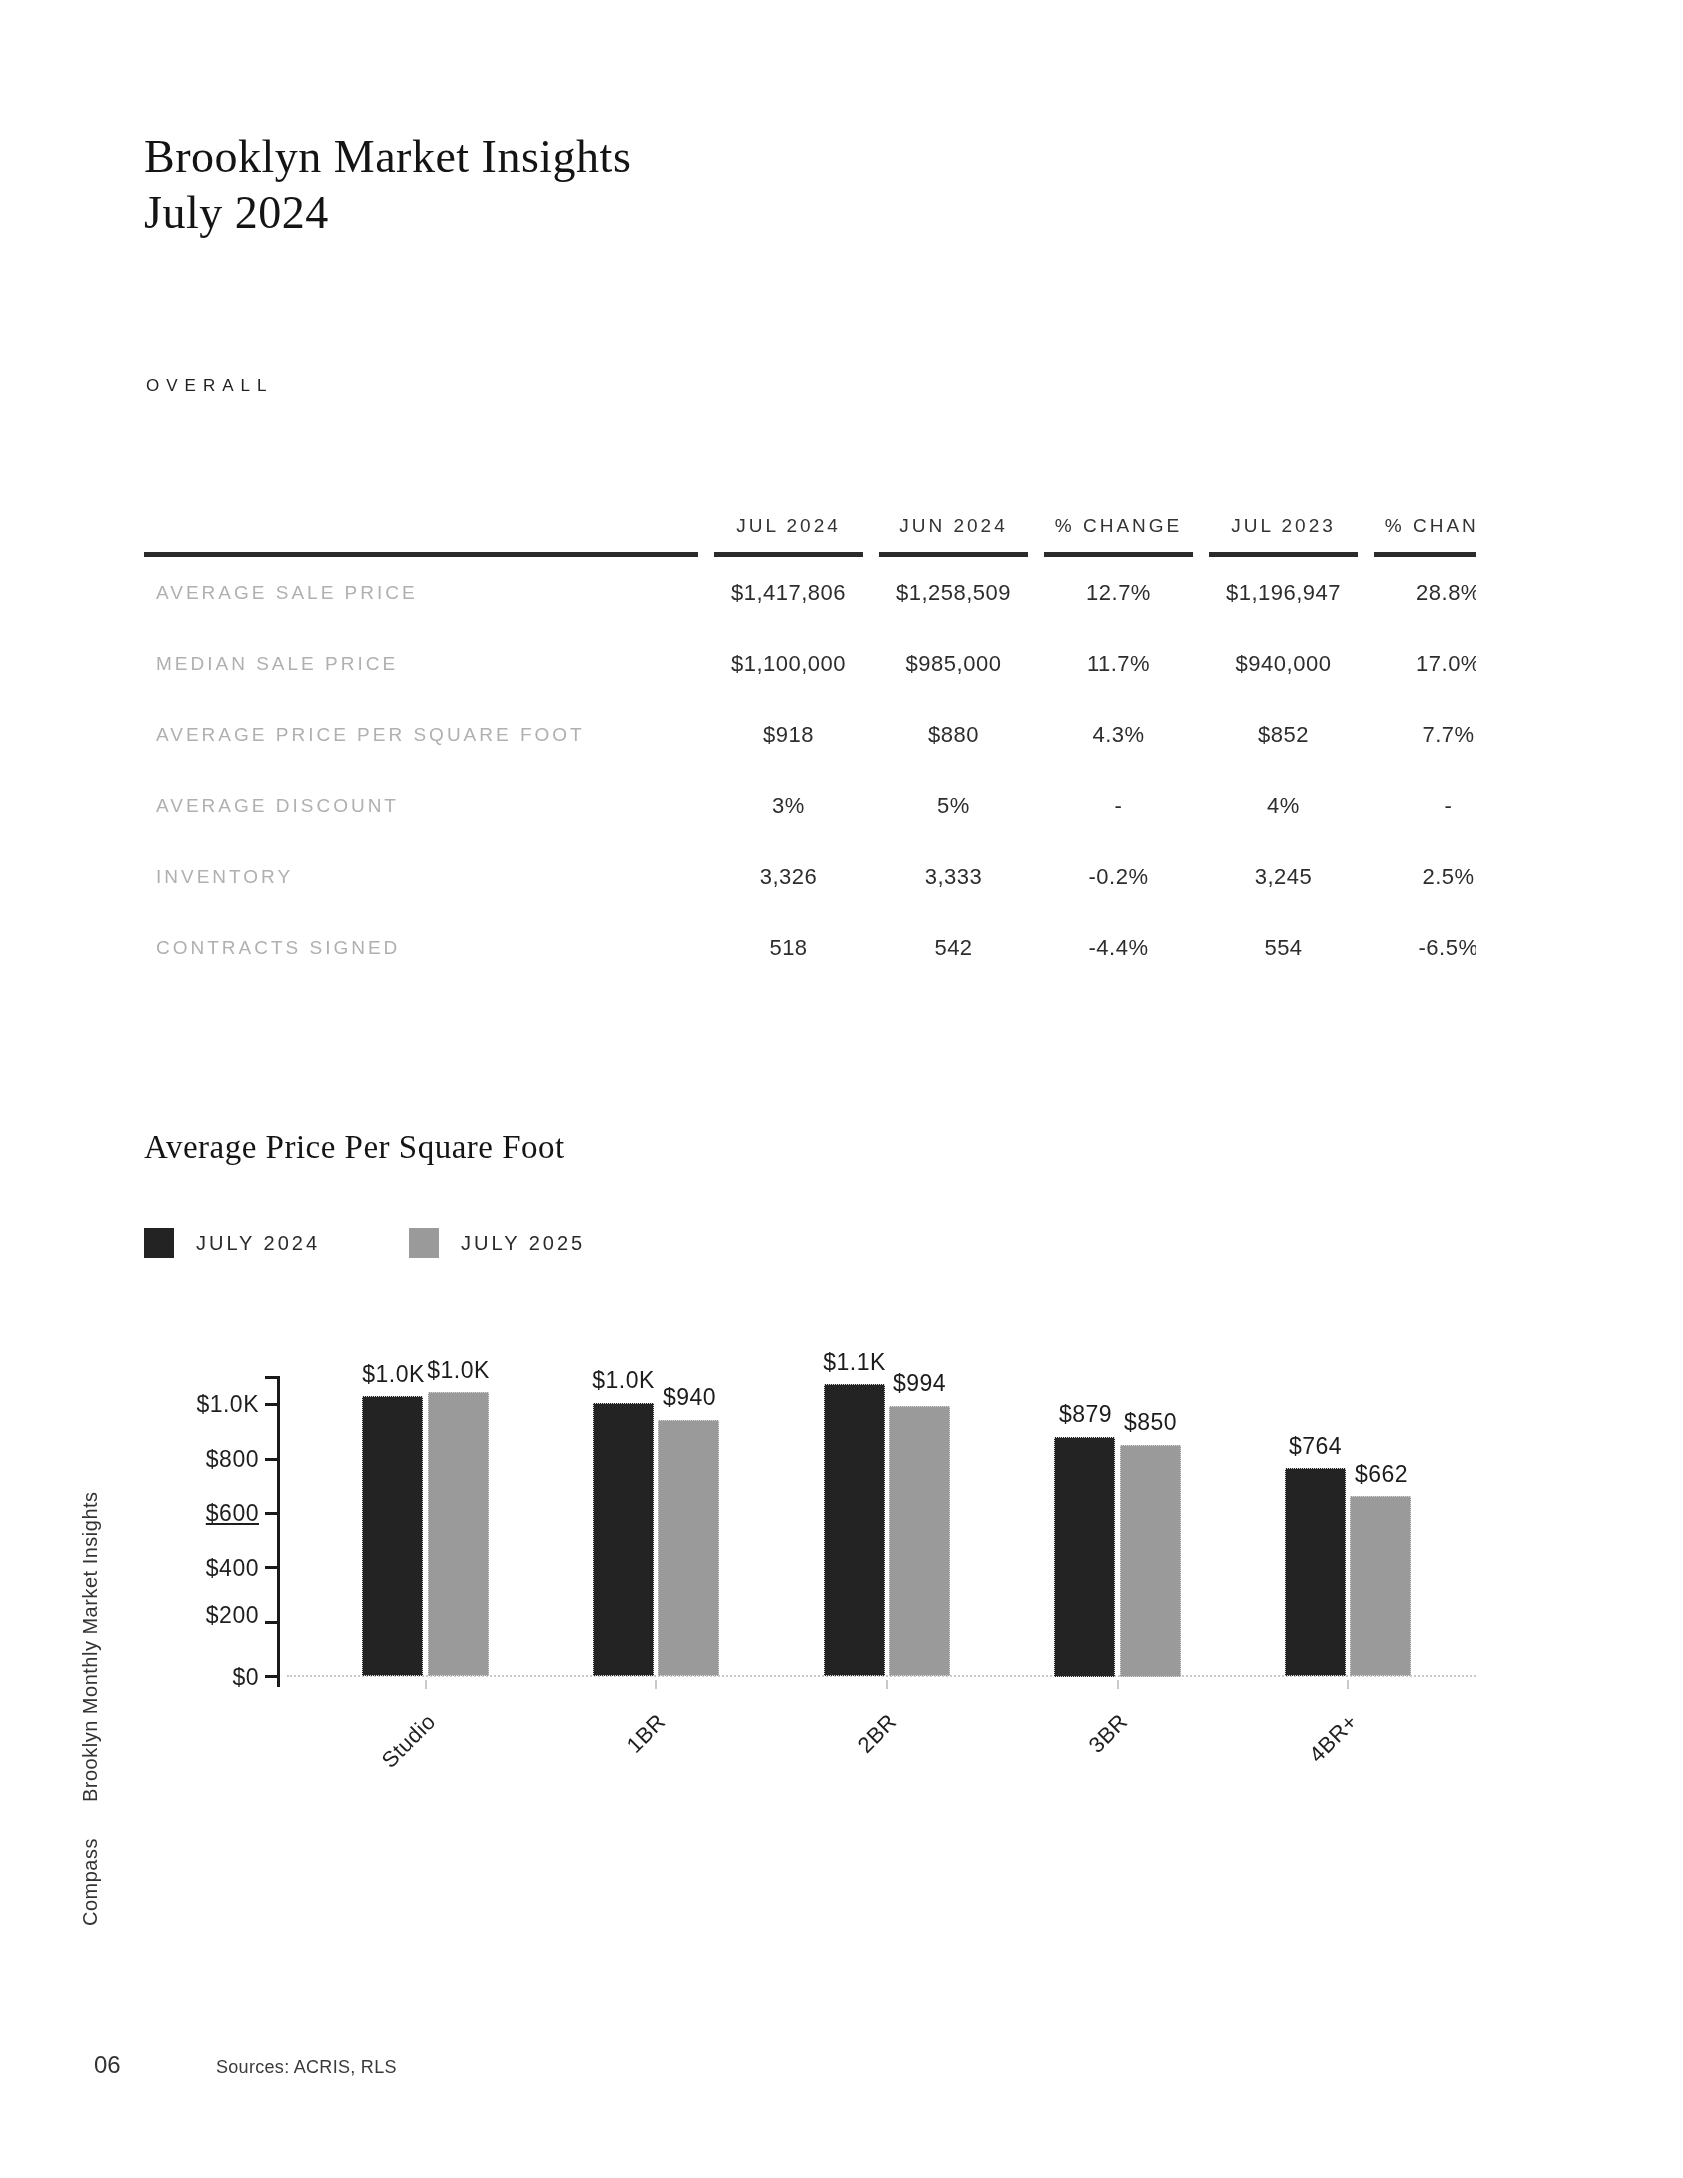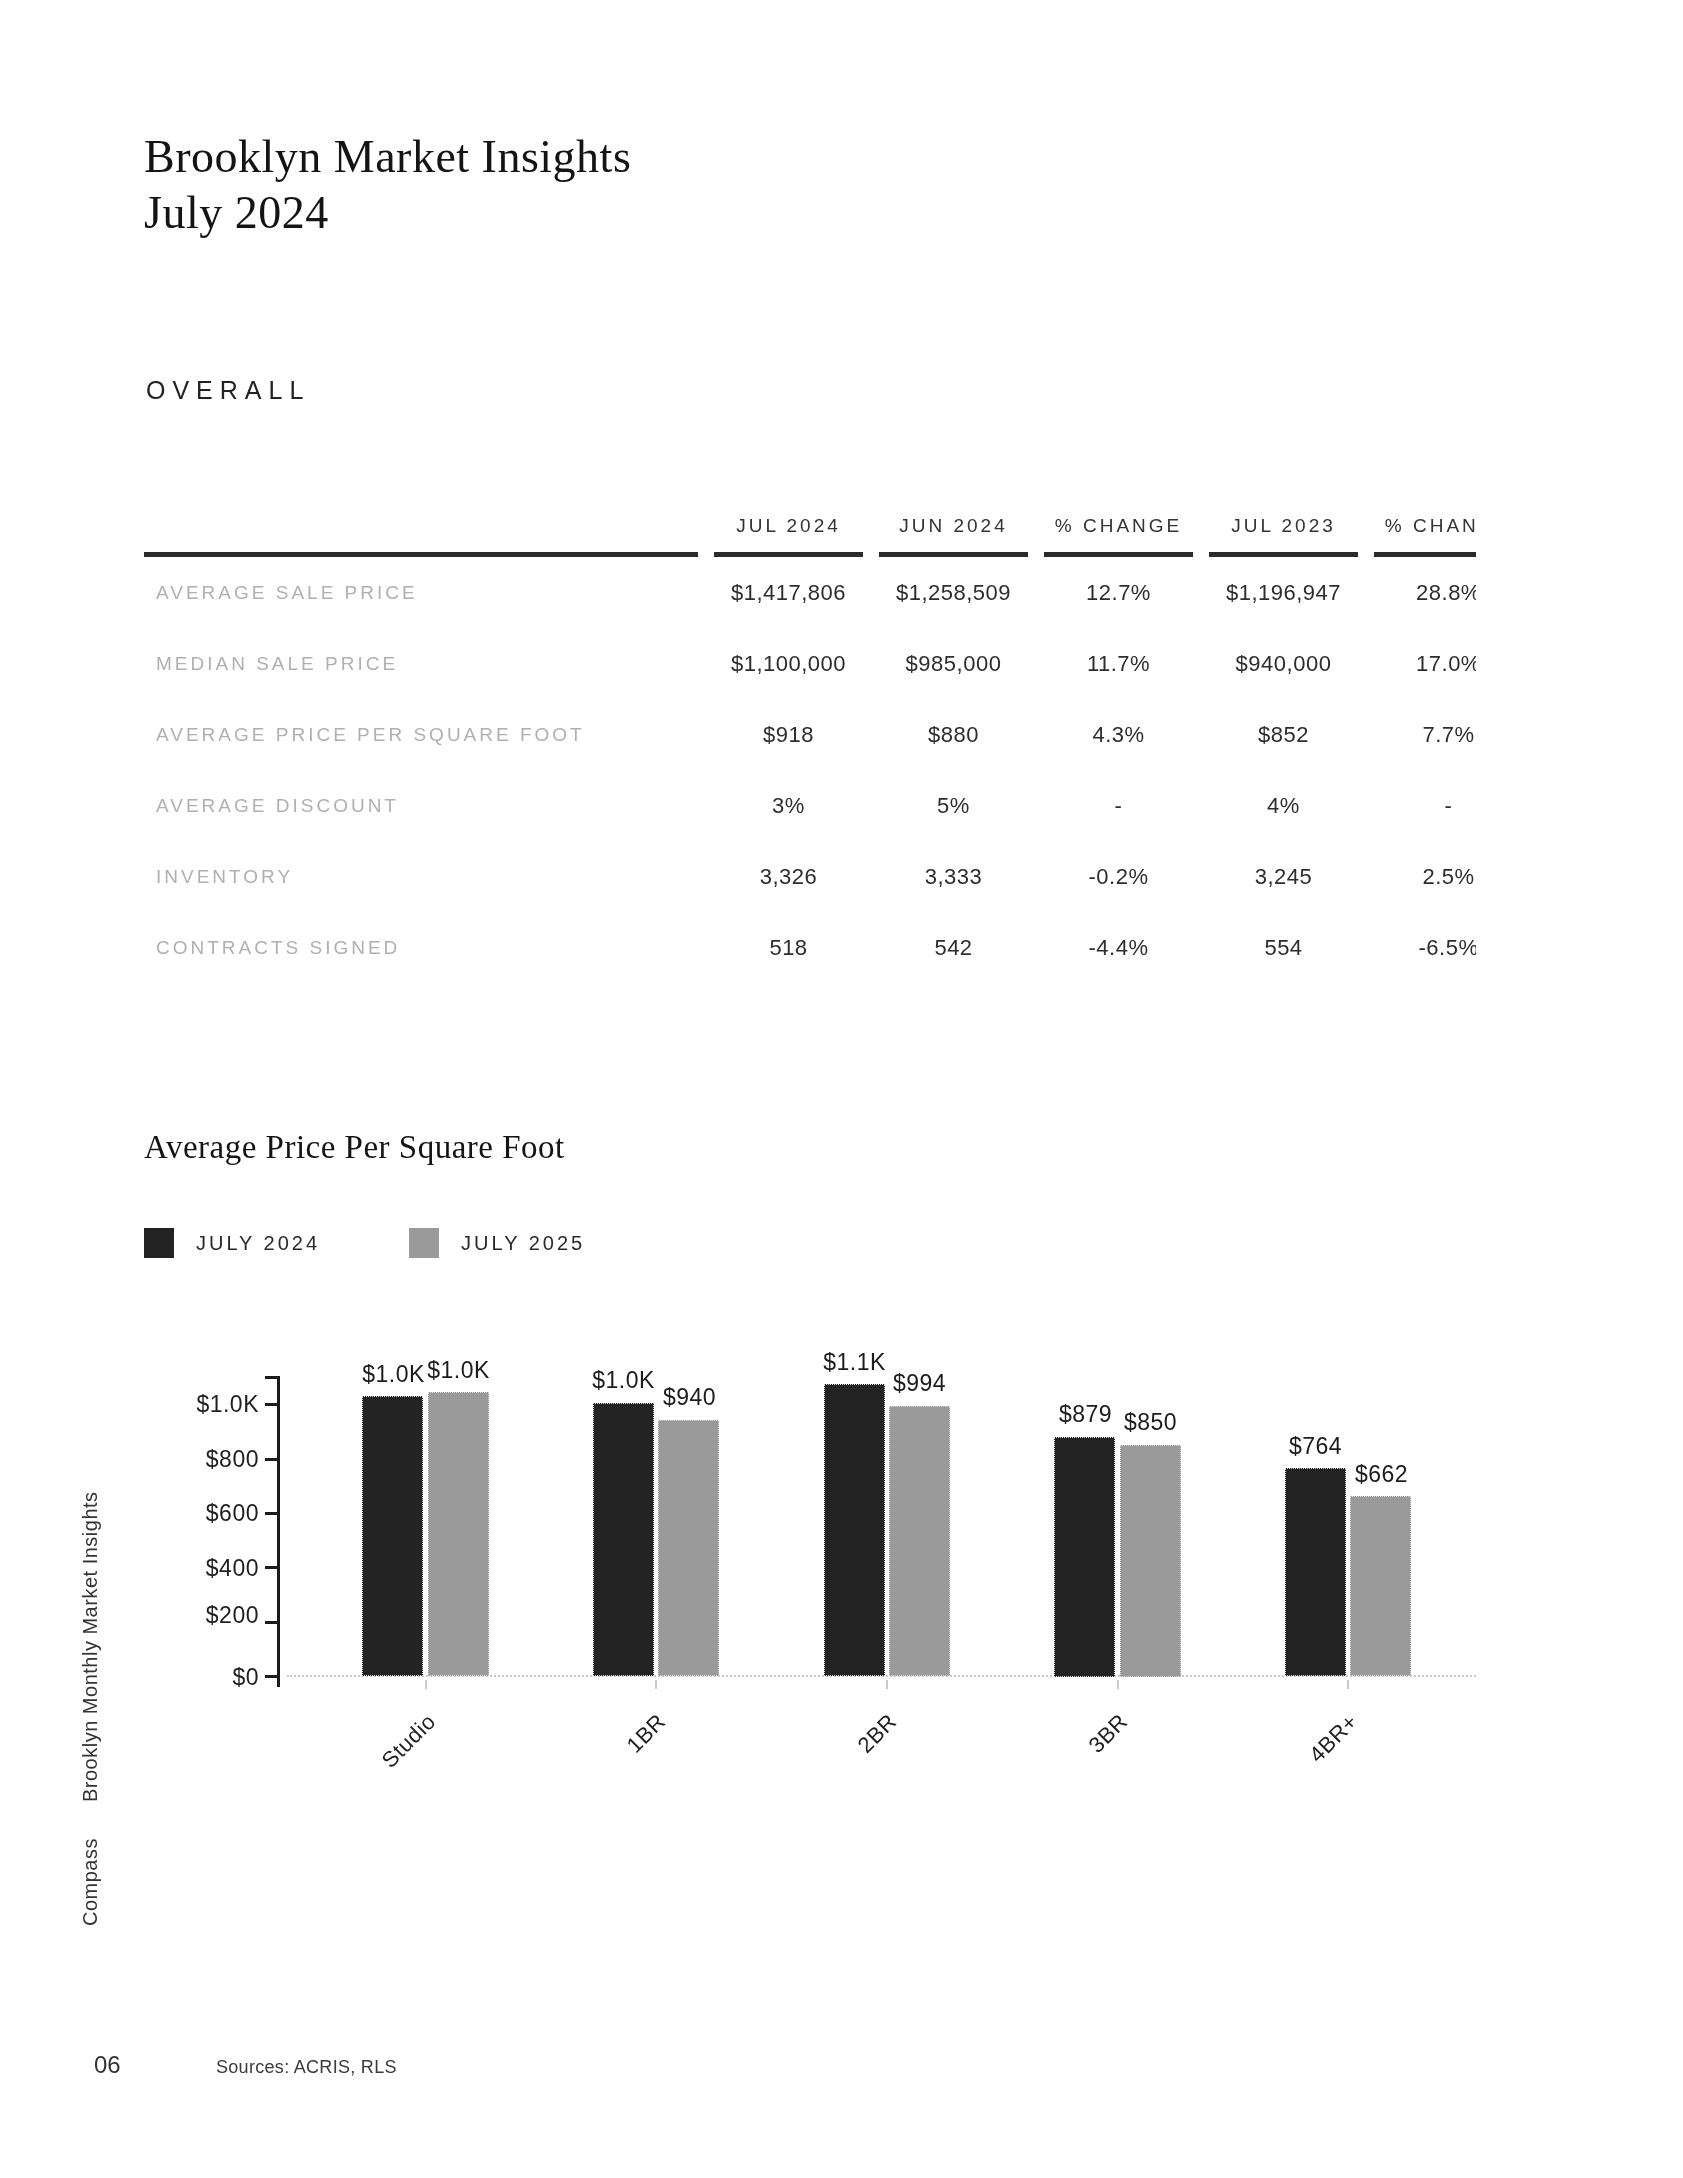--- a/index.html
+++ b/index.html
@@ -5,21 +5,21 @@
   html,body{margin:0;padding:0;background:#ffffff;}
   .page{position:relative;width:1476px;height:2178px;background:#ffffff;overflow:hidden;
         font-family:"Liberation Sans",sans-serif;color:#222;}
 
   
   .doc-title{position:absolute;left:144px;top:129px;margin:0;
              font-family:"Liberation Serif",serif;font-weight:400;color:#141414;
              font-size:46px;line-height:56px;letter-spacing:0.5px;}
   .doc-title span{display:block;}
   .section-label{position:absolute;left:146px;top:376px;
-                 font-size:25px;font-weight:300;letter-spacing:7px;color:#222;}
+                 font-size:17px;font-weight:300;letter-spacing:7px;color:#222;}
 
   
   .metrics{position:absolute;left:144px;top:515px;width:1337px;}
   .thead,.trow{display:grid;grid-template-columns:554px repeat(5,149px);column-gap:16px;}
   .thead{align-items:end;}
   .th{border-bottom:5px solid #2b2b2b;padding-bottom:15px;text-align:center;
       font-size:19px;letter-spacing:3px;color:#333;white-space:nowrap;}
   .th.label-col{text-align:left;}
   .trow{height:71px;align-items:center;}
   .tlabel{font-family:Liberation Sans, sans-serif;font-size:19px;letter-spacing:3px;
@@ -141,21 +141,21 @@
 
   <div class="chart-area" id="chart">
       <div style="position: absolute; left: 277px; top: 59px; width: 3px; height: 311px; background: rgb(26, 26, 26);"></div>
       <div class="y-tick" style="top: 358px;"></div>
       <div class="y-tick-label" style="top: 346px;">$0</div>
       <div class="y-tick" style="top: 304px;"></div>
       <div class="y-tick-label" style="top: 284px;">$200</div>
       <div class="y-tick" style="top: 249px;"></div>
       <div class="y-tick-label" style="top: 237px;">$400</div>
       <div class="y-tick" style="top: 195px;"></div>
-      <div class="y-tick-label" style="top: 182px;">$600</div>
+      <div class="y-tick-label" style="top: 182px; text-decoration: underline;">$600</div>
       <div class="y-tick" style="top: 141px;"></div>
       <div class="y-tick-label" style="top: 128px;">$800</div>
       <div class="y-tick" style="top: 86px;"></div>
       <div class="y-tick-label" style="top: 73px;">$1.0K</div>
       <div class="y-tick" style="top: 59px;"></div>
       <div class="zero-line"></div>
       <div class="bar" style="left: 362px; top: 79px; width: 61px; height: 280px; background: rgb(35, 35, 35);"></div>
       <div class="bar-label" style="left: 334px; top: 44px;">$1.0K</div>
       <div class="bar" style="left: 428px; top: 75px; width: 61px; height: 284px; background: rgb(154, 154, 154);"></div>
       <div class="bar-label" style="left: 399px; top: 40px;">$1.0K</div>

